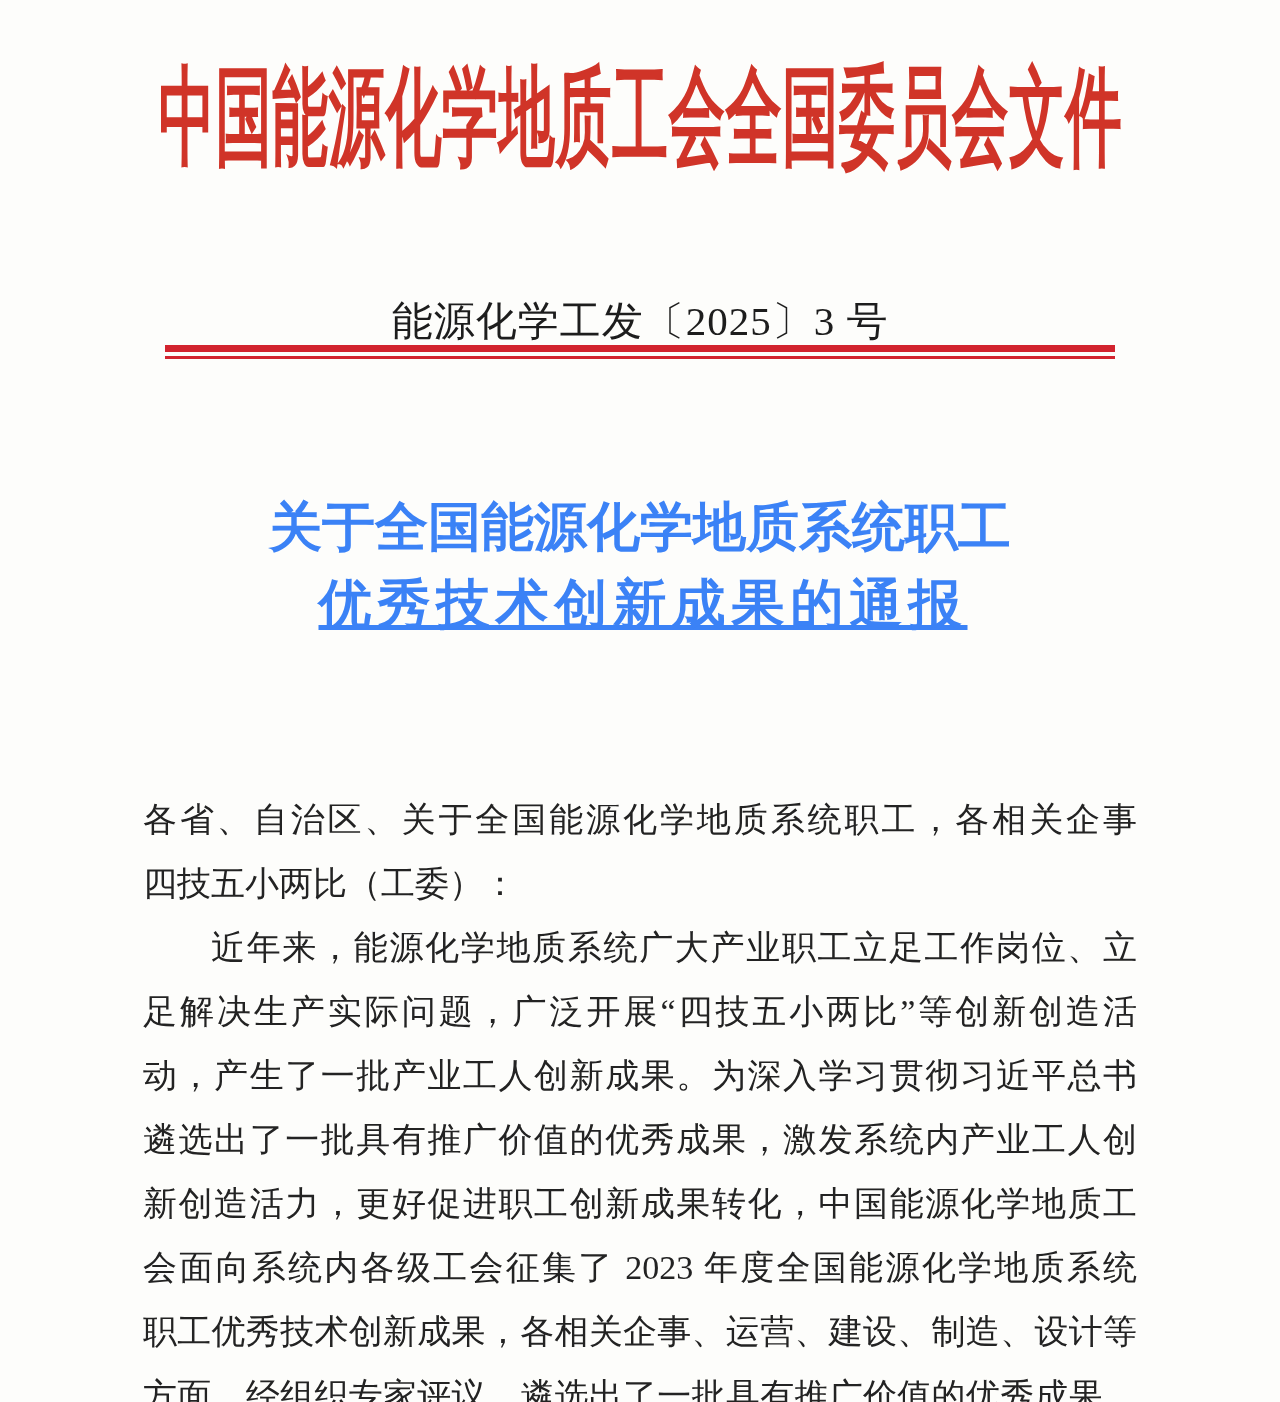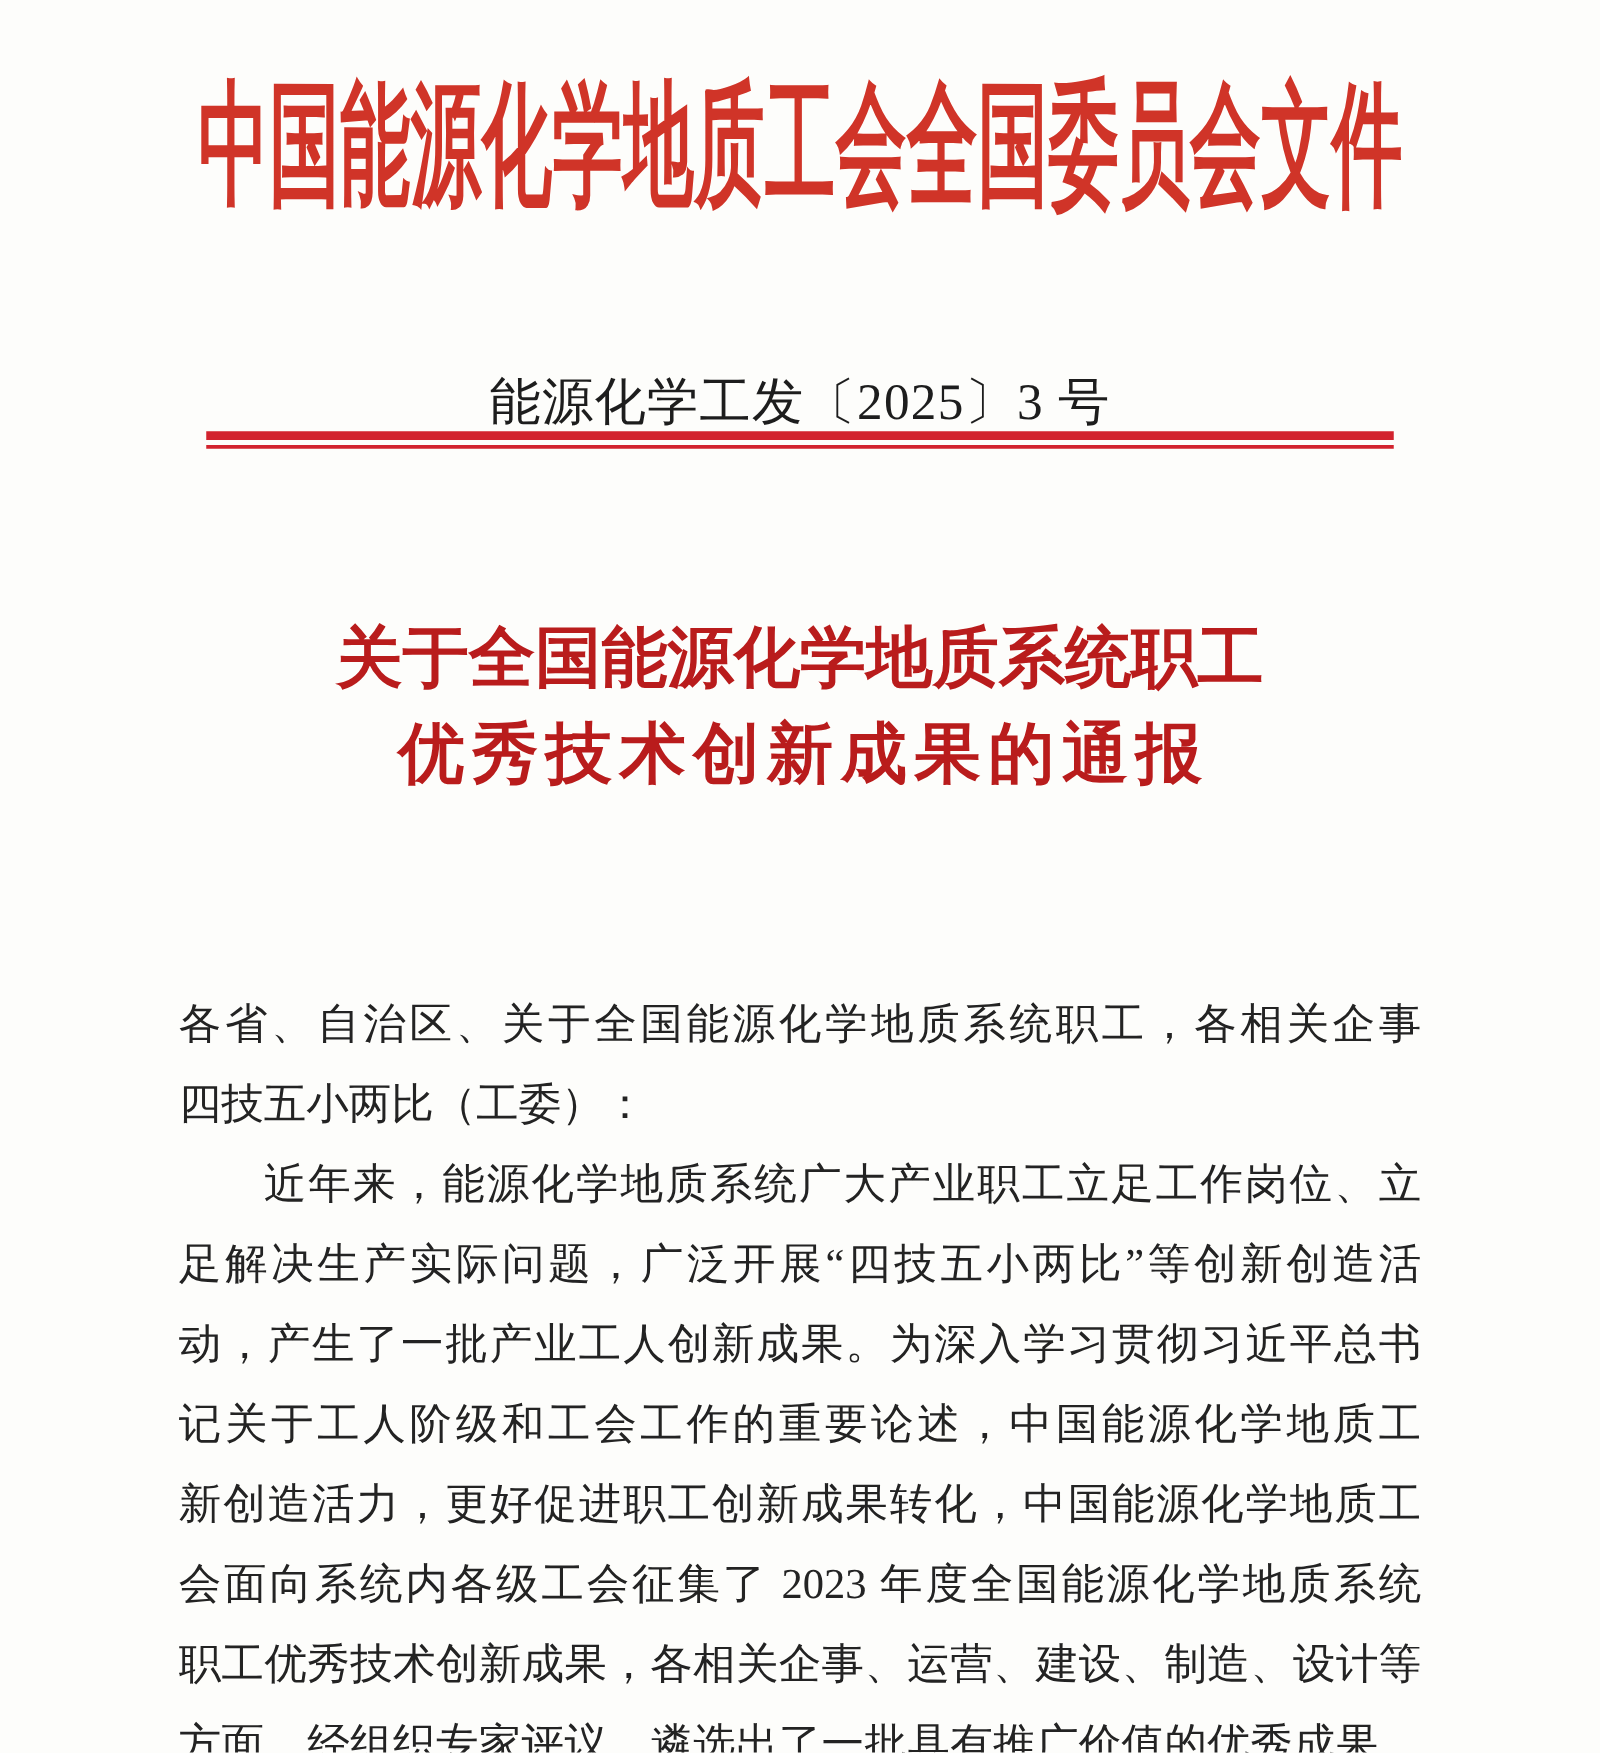--- a/index.html
+++ b/index.html
@@ -63,29 +63,30 @@
   .red-rule .rule-thin {
     height: 3px;
     background: var(--rule-red, #d2232e);
   }
 
   
   .main-title {
     margin-top: 130px;
     text-align: center;
     font-weight: bold;
-    color: #b91c1c;
+    color: #3b82f6;
   }
   .main-title .title-line {
     font-size: 53px;
     line-height: 77px;
   }
   .main-title .title-line-2 {
     letter-spacing: 6px;
     padding-left: 6px; 
+    text-decoration: underline;
   }
 
   
   .doc-body {
     position: absolute;
     left: 143px;
     top: 742px;
     width: 994px;
     font-size: 34px;
     line-height: 64px;
@@ -124,20 +125,20 @@
     <div class="title-line title-line-1">关于全国能源化学地质系统职工</div>
     <div class="title-line title-line-2">优秀技术创新成果的通报</div>
   </div>
 
   <div class="doc-body">
       <div class="doc-line fill">各省、自治区、关于全国能源化学地质系统职工，各相关企事</div>
       <div class="doc-line">四技五小两比（工委）：</div>
       <div class="doc-line fill indent">近年来，能源化学地质系统广大产业职工立足工作岗位、立</div>
       <div class="doc-line fill">足解决生产实际问题，广泛开展“四技五小两比”等创新创造活</div>
       <div class="doc-line fill">动，产生了一批产业工人创新成果。为深入学习贯彻习近平总书</div>
-      <div class="doc-line fill">记关于工人阶级和工会工作的重要论述，中国能源化学地质工</div>
+      <div class="doc-line fill">遴选出了一批具有推广价值的优秀成果，激发系统内产业工人创</div>
       <div class="doc-line fill">新创造活力，更好促进职工创新成果转化，中国能源化学地质工</div>
       <div class="doc-line fill">会面向系统内各级工会征集了 2023 年度全国能源化学地质系统</div>
       <div class="doc-line fill">职工优秀技术创新成果，各相关企事、运营、建设、制造、设计等</div>
       <div class="doc-line fill">方面。经组织专家评议，遴选出了一批具有推广价值的优秀成果，</div>
     </div>
 
 </div>
 
 </body></html>

